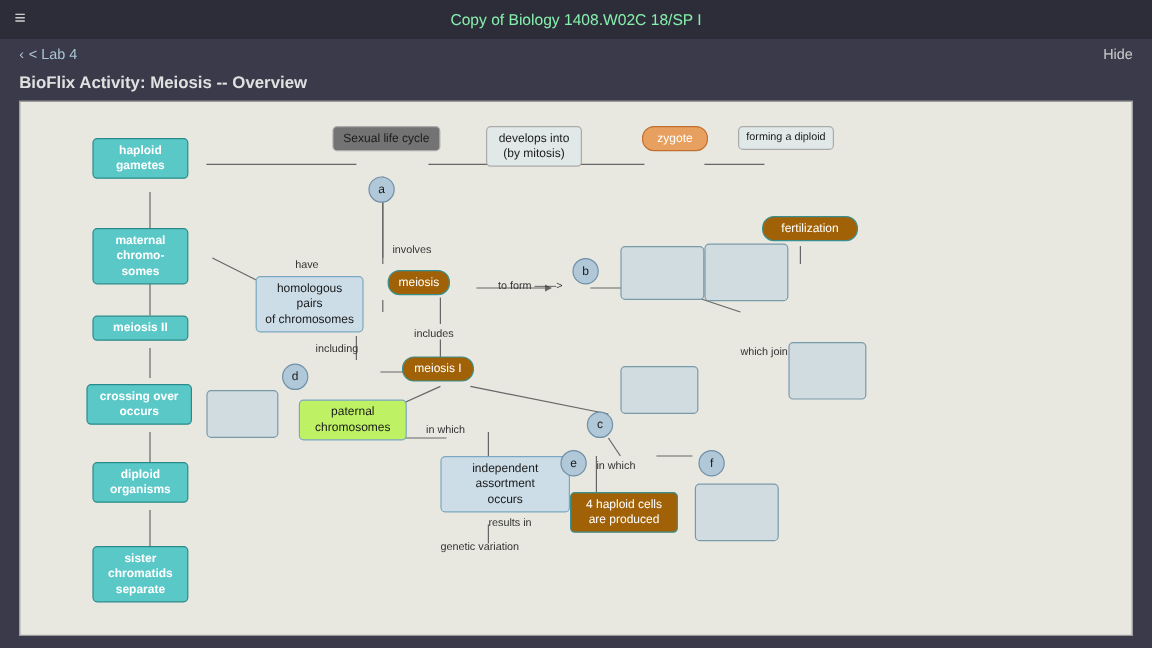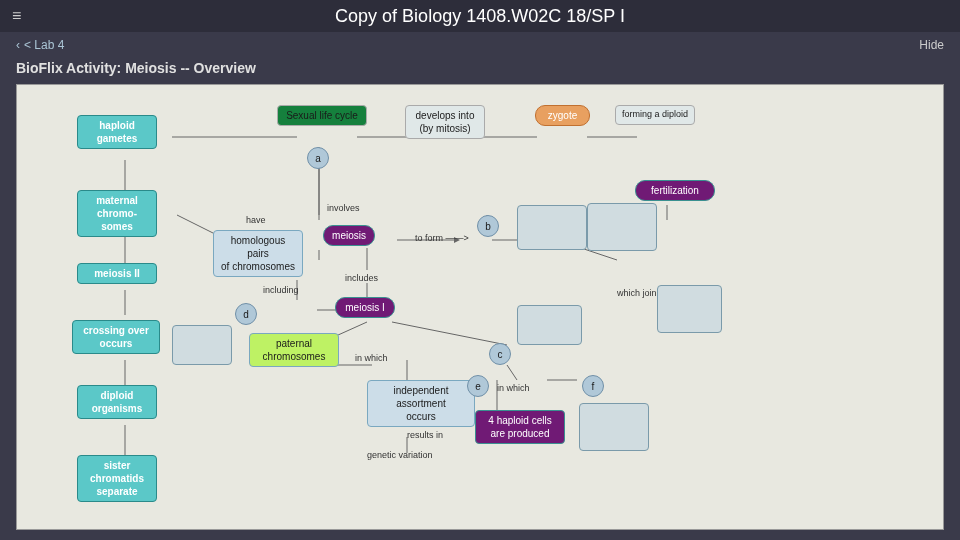--- a/index.html
+++ b/index.html
@@ -14,22 +14,22 @@
       position: relative;
     }
     .hamburger {
       position: absolute;
       left: 12px;
       color: #ccc;
       font-size: 16px;
       cursor: pointer;
     }
     .top-title {
-      color: #ffffff;
-      font-size: 18px;
+      color: #86efac;
+      font-size: 13px;
     }
 
     .content-area {
       background: #3a3a4a;
       height: 508px;
       display: flex;
       flex-direction: column;
     }
 
     .breadcrumb-bar {
@@ -86,21 +86,21 @@
       width: 22px;
       height: 22px;
       display: flex;
       align-items: center;
       justify-content: center;
       padding: 0;
       font-size: 10px;
       background: #c8dce8;
     }
     .node.green-node {
-      background: #701a75;
+      background: #a16207;
       border-color: #3a9090;
       color: white;
     }
     .node.orange-node {
       background: #e8a060;
       border-color: #c07030;
       color: white;
     }
     .node.box-empty {
       background: #d0dce0;
@@ -225,21 +225,21 @@
     <div class="node highlighted" style="left:55px; top:235px; width:88px;">
       <span>crossing over<br>occurs</span>
     </div>
     <div class="node highlighted" style="left:60px; top:300px; width:80px;">
       <span>diploid<br>organisms</span>
     </div>
     <div class="node highlighted" style="left:60px; top:370px; width:80px;">
       <span>sister<br>chromatids<br>separate</span>
     </div>
 
-    <div class="node" style="left:260px; top:20px; width:90px; background:#15803d; border-color:#aaa;">
+    <div class="node" style="left:260px; top:20px; width:90px; background:#737373; border-color:#aaa;">
       <span>Sexual life cycle</span>
     </div>
 
     <div class="node circle-node" style="left:290px; top:62px; background:#b0c8d8; border-color:#7090a8;">
       <span>a</span>
     </div>
 
     <div class="node" style="left:388px; top:20px; width:80px; background:#e0e8e8; border-color:#aaa;">
       <span>develops into<br>(by mitosis)</span>
     </div>

